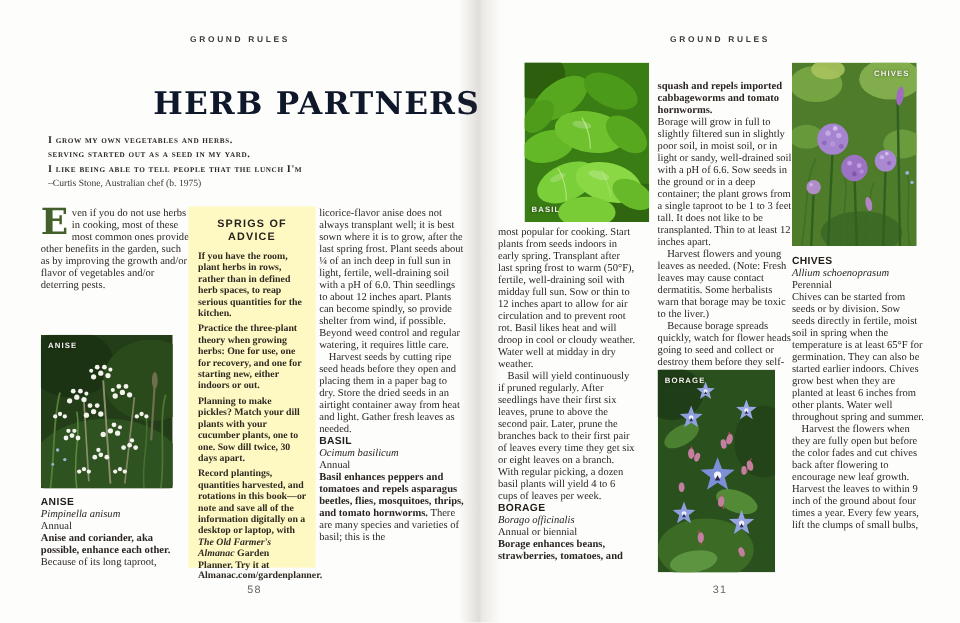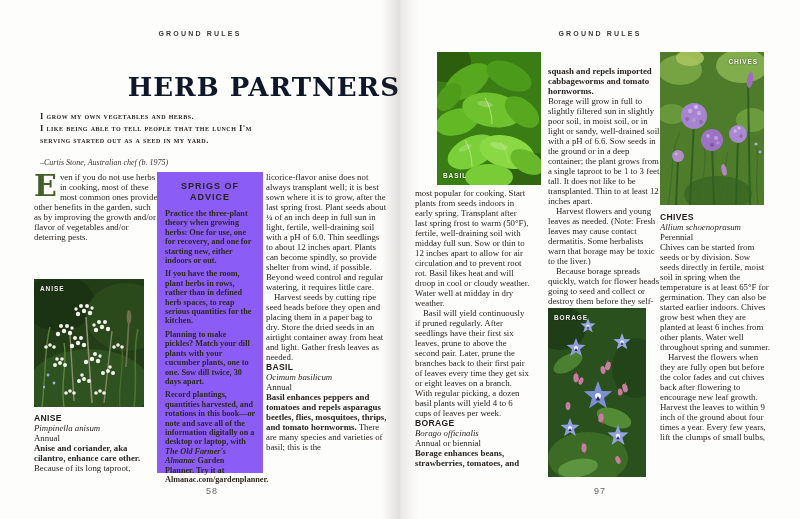--- a/index.html
+++ b/index.html
@@ -13,21 +13,21 @@
   .page-num{position:absolute;top:486px;width:200px;text-align:center;
           font-family:"Liberation Sans",sans-serif;font-size:9px;color:#6a675f;letter-spacing:1px;}
   .pn-left{left:112px;} .pn-right{left:500px;}
 
   .title{position:absolute;left:0;top:72px;width:400px;text-align:right;margin:0;
          font-family:"DejaVu Serif","Liberation Serif",serif;font-weight:700;font-size:26px;
          letter-spacing:1px;color:#0f172a;}
   .epigraph{position:absolute;left:40px;top:110px;width:320px;text-align:left;}
   .epigraph .line{font-variant:small-caps;font-weight:700;font-size:8.6px;line-height:12.2px;
          letter-spacing:0.5px;color:#2b2722;}
-  .epigraph .attr{font-style:italic;font-size:8px;color:#3a352f;margin-top:11px;}
+  .epigraph .attr{font-size:8px;color:#3a352f;margin-top:1px;}
 
   .col{position:absolute;font-size:8.8px;line-height:10px;text-align:left;}
   .col p{margin:0;}
   .col p.indent{text-indent:8px;}
   .b{font-weight:700;} .i{font-style:italic;}
 
   .col-l1{left:34px;top:172px;width:124px;}
   .dropcap{float:left;font-family:"DejaVu Serif",serif;font-weight:700;font-size:30px;
            line-height:26px;padding:1px 3px 0 0;color:#44602a;}
 
@@ -63,22 +63,22 @@
 <body>
 
 <div class="spread">
 
   <div class="running-head rh-left">GROUND RULES</div>
 
   <h1 class="title">HERB PARTNERS</h1>
 
   <div class="epigraph">
     <div class="line">I grow my own vegetables and herbs.</div>
+    <div class="line">serving started out as a seed in my yard.</div>
     <div class="line">I like being able to tell people that the lunch I'm</div>
-    <div class="line">serving started out as a seed in my yard.</div>
     <div class="attr">–Curtis Stone, Australian chef (b. 1975)</div>
   </div>
 
   <div class="col col-l1">
     <p><span class="dropcap" style="color: rgb(68, 96, 42);">E</span><span>ven if you do not use herbs in cooking, most of these most common ones provide other benefits in the garden, such as by improving the growth and/or flavor of vegetables and/or deterring pests.</span></p>
   </div>
 
   <figure class="photo ph-anise">
     <svg width="110" height="128" viewBox="0 0 110 128">
       <rect width="110" height="128" fill="#223d18"></rect>
@@ -178,27 +178,27 @@
         <circle cx="20" cy="104" r="1.4" fill="#9fb4d8"></circle>
         <circle cx="10" cy="108" r="1.2" fill="#9fb4d8"></circle>
     </svg>
     <span class="photo-label lbl-tl">ANISE</span>
   </figure>
 
   <div class="col cap-anise">
     <p class="entry-head first">ANISE</p>
     <p class="species">Pimpinella anisum</p>
     <p>Annual</p>
-    <p><span class="b">Anise and coriander, aka cilantro, enhance care other.</span><span> Because of its long taproot,</span></p>
-  </div>
-
-  <div class="sidebar" style="background: #8b5cf6;">
+    <p><span class="b">Anise and coriander, aka possible, enhance each other.</span><span> Because of its long taproot,</span></p>
+  </div>
+
+  <div class="sidebar" style="background: #fef9c3;">
     <div class="sidebar-head">SPRIGS OF ADVICE</div>
+    <p>If you have the room, plant herbs in rows, rather than in defined herb spaces, to reap serious quantities for the kitchen.</p>
     <p>Practice the three-plant theory when growing herbs: One for use, one for recovery, and one for starting new, either indoors or out.</p>
-    <p>If you have the room, plant herbs in rows, rather than in defined herb spaces, to reap serious quantities for the kitchen.</p>
     <p>Planning to make pickles? Match your dill plants with your cucumber plants, one to one. Sow dill twice, 30 days apart.</p>
     <p><span>Record plantings, quantities harvested, and rotations in this book—or note and save all of the information digitally on a desktop or laptop, with </span><span class="i">The Old Farmer's Almanac</span><span> Garden Planner. Try it at Almanac.com/gardenplanner.</span></p>
   </div>
 
   <div class="col col-l3">
     <p>licorice-flavor anise does not always transplant well; it is best sown where it is to grow, after the last spring frost. Plant seeds about ¼ of an inch deep in full sun in light, fertile, well-draining soil with a pH of 6.0. Thin seedlings to about 12 inches apart. Plants can become spindly, so provide shelter from wind, if possible. Beyond weed control and regular watering, it requires little care.</p>
     <p class="indent">Harvest seeds by cutting ripe seed heads before they open and placing them in a paper bag to dry. Store the dried seeds in an airtight container away from heat and light. Gather fresh leaves as needed.</p>
     <p class="entry-head">BASIL</p>
     <p class="species">Ocimum basilicum</p>
     <p>Annual</p>
@@ -373,16 +373,16 @@
   </figure>
 
   <div class="col col-r3">
     <p class="entry-head first">CHIVES</p>
     <p class="species">Allium schoenoprasum</p>
     <p>Perennial</p>
     <p>Chives can be started from seeds or by division. Sow seeds directly in fertile, moist soil in spring when the temperature is at least 65°F for germination. They can also be started earlier indoors. Chives grow best when they are planted at least 6 inches from other plants. Water well throughout spring and summer.</p>
     <p class="indent">Harvest the flowers when they are fully open but before the color fades and cut chives back after flowering to encourage new leaf growth. Harvest the leaves to within 9 inch of the ground about four times a year. Every few years, lift the clumps of small bulbs,</p>
   </div>
 
-  <div class="page-num pn-right">97</div>
+  <div class="page-num pn-right">31</div>
 
   <div class="gutter"></div>
 </div>
 
 </body></html>

